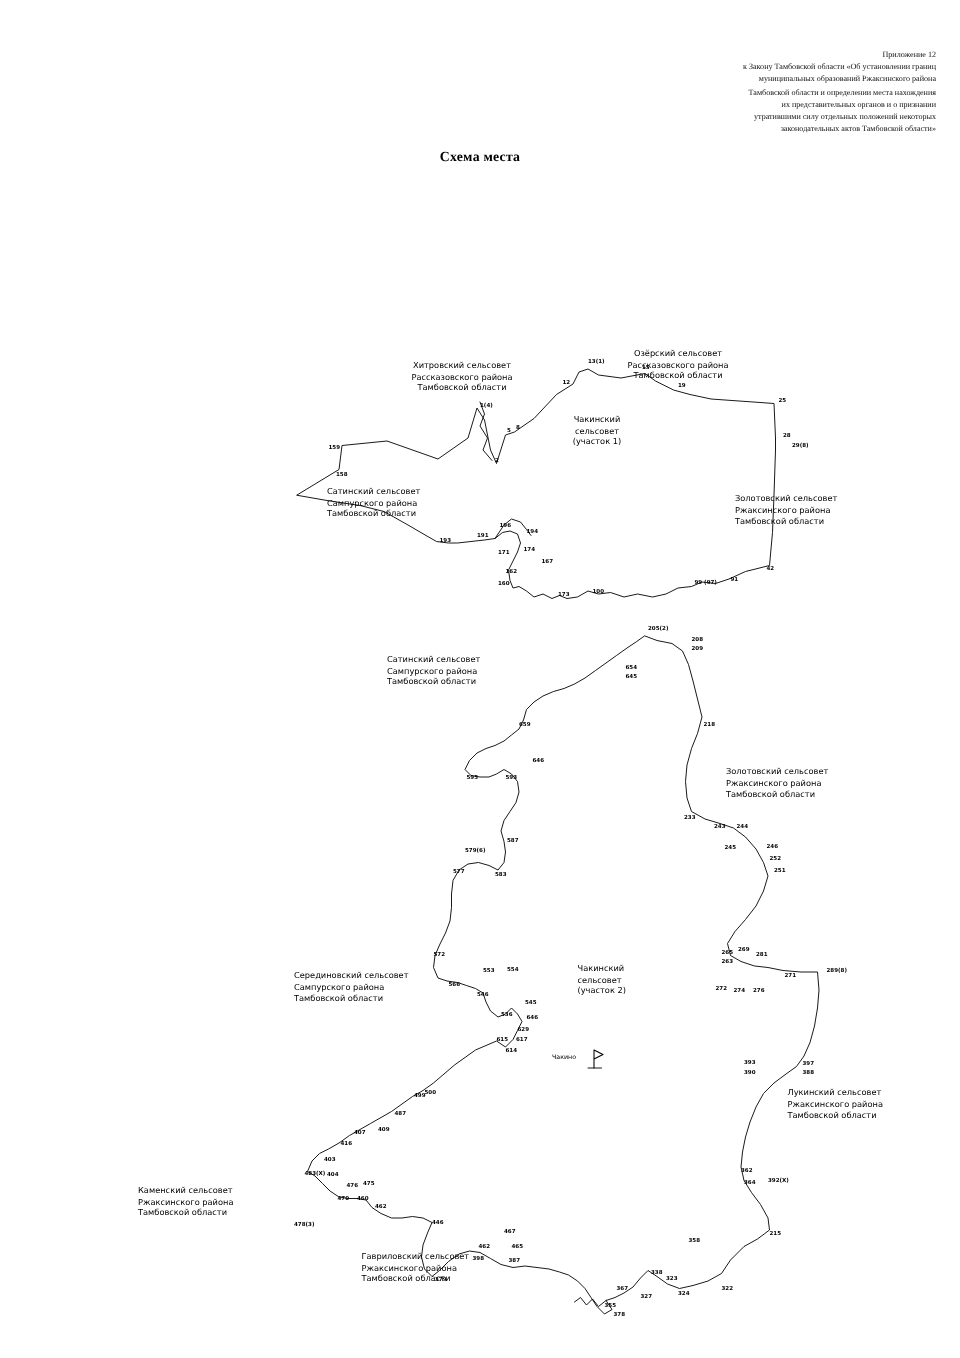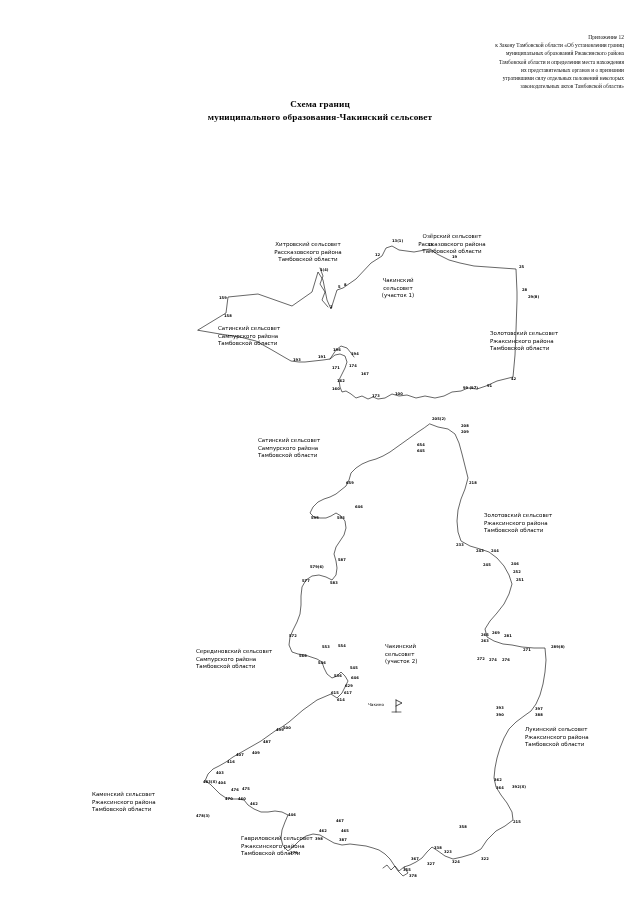--- a/index.html
+++ b/index.html
@@ -101,22 +101,21 @@
     <span class="ln">Приложение 12</span>
     <span class="ln">к  Закону Тамбовской области «Об установлении границ</span>
     <span class="ln">муниципальных образований Ржаксинского района</span>
     <span class="ln">Тамбовской области  и определении места  нахождения</span>
     <span class="ln">их представительных органов и о признании</span>
     <span class="ln">утратившими силу отдельных положений некоторых</span>
     <span class="ln">законодательных актов Тамбовской области»</span>
   </div>
 
   <div id="doc-title">
-    <span class="ln">Схема границ</span>
-    <span class="ln">муниципального образования-Чакинский сельсовет</span>
+    <span class="ln">Схема места</span>
   </div>
 
   <div id="map-area">
 
     <svg id="map-svg" viewBox="0 0 640 905" xmlns="http://www.w3.org/2000/svg">
       <g fill="none" stroke="#000000" stroke-width="0.6" stroke-linejoin="round" stroke-linecap="round">
 
         <path d="
           M 198,330
           L 226,313

